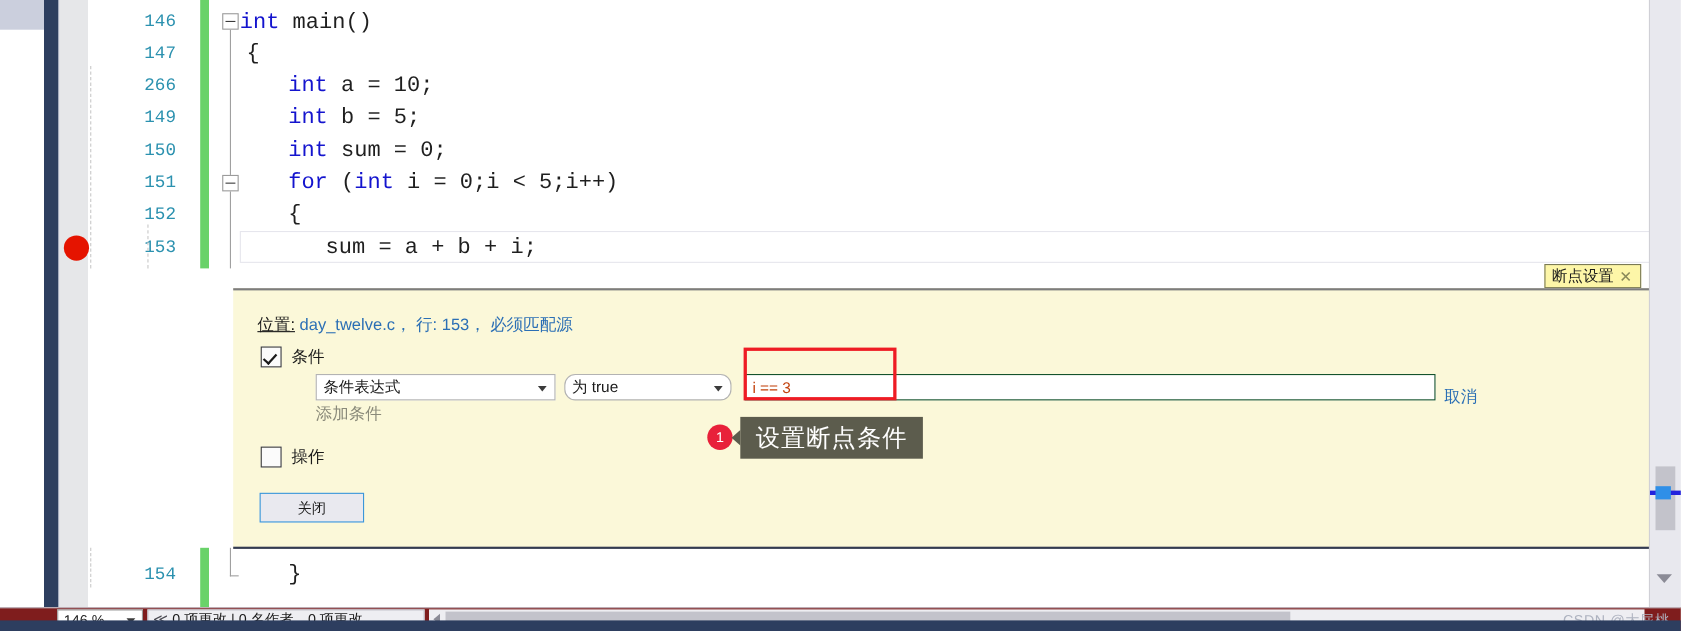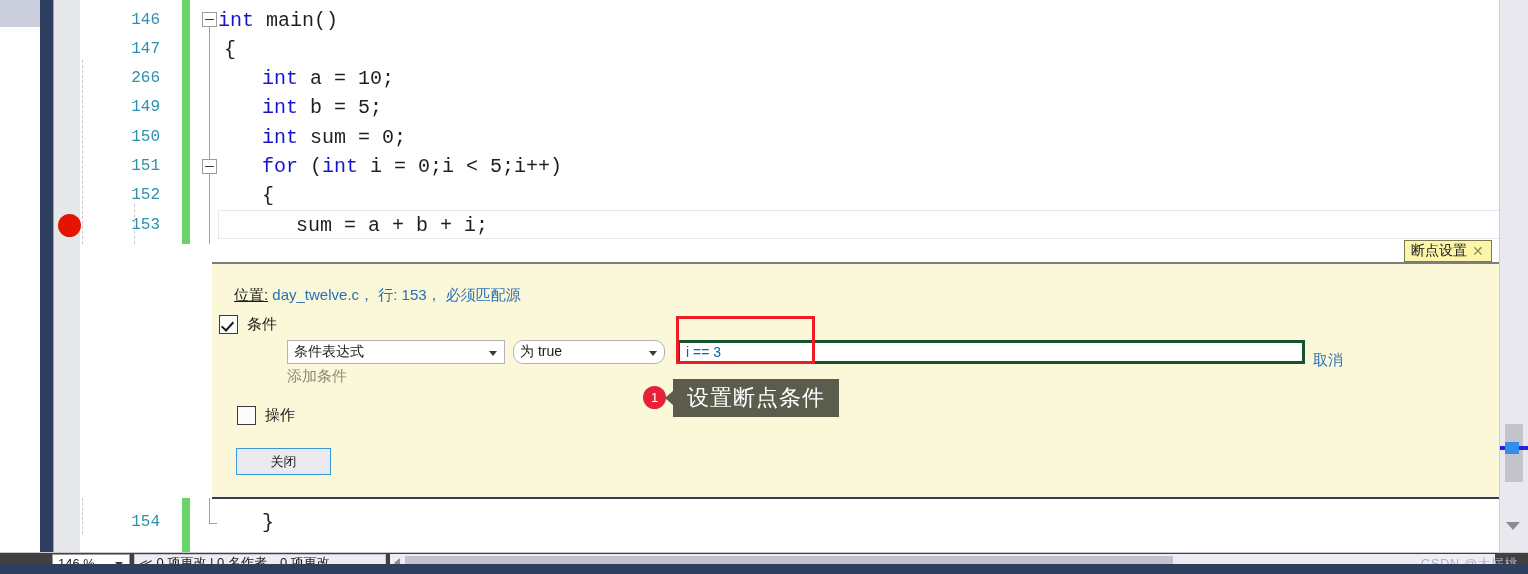--- a/index.html
+++ b/index.html
@@ -99,23 +99,23 @@
     position:absolute;height:24px;background:#ffffff;border:1px solid #b3b3b3;
     box-sizing:border-box;display:flex;align-items:center;
     font-size:14px;color:#1a1a1a;padding-left:6px;
   }
   .sel .arrow{
     position:absolute;right:7px;top:10px;width:0;height:0;
     border-left:4px solid transparent;border-right:4px solid transparent;
     border-top:5px solid #3b3b3b;
   }
   .txtin{
-    position:absolute;height:24px;background:#ffffff;border:3px solid #14532d;
+    position:absolute;height:24px;background:#ffffff;border:1px solid #14532d;
     box-sizing:border-box;display:flex;align-items:center;
-    font-size:14px;color:#0369a1;padding-left:6px;
+    font-size:14px;color:#c2410c;padding-left:6px;
   }
   .cancel-link{position:absolute;font-size:15px;color:#2b6fb5;}
   .addcond{position:absolute;font-size:15px;color:#8a8a7a;}
 
   .redbox{
     position:absolute;border:3px solid #ee1c24;box-sizing:border-box;
     background:transparent;pointer-events:none;
   }
 
   .tooltip{
@@ -148,21 +148,21 @@
   .vmark{position:absolute;right:0;width:28px;height:4px;background:#2222dd;}
   .vmark-box{position:absolute;right:9px;width:14px;height:12px;background:#2f8fe8;}
   .vscroll-down{
     position:absolute;right:8px;width:0;height:0;
     border-left:7px solid transparent;border-right:7px solid transparent;
     border-top:8px solid #8b8b96;
   }
   .vscroll-sep{position:absolute;right:28px;top:0;width:1px;height:552px;background:#d0d0d6;}
 
   
-  .status{position:absolute;left:0;bottom:0;width:1528px;height:22px;background:#404040;}
+  .status{position:absolute;left:0;bottom:0;width:1528px;height:22px;background:#7f1d1d;}
   .status-top{position:absolute;left:0;top:0;width:1528px;height:1px;background:#c8c8d0;}
   .navy-strip{position:absolute;left:0;bottom:0;width:1528px;height:10px;background:#2d3e5f;}
 
   .zoombox{
     position:absolute;left:52px;top:2px;width:78px;height:18px;
     background:#ffffff;border:1px solid #9b9b9b;box-sizing:border-box;
     display:flex;align-items:center;font-size:13px;color:#1a1a1a;padding-left:5px;
   }
   .zoombox .arrow{
     position:absolute;right:6px;top:7px;width:0;height:0;
@@ -253,21 +253,21 @@
 
   <div class="bp-panel" style="left:212px;top:262px;width:1288px;height:237px;">
 
     <div class="loc-row" style="left:22px;top:22px;">
       <span class="loc-label">位置:</span>
       <span class="loc-link">day_twelve.c，</span>
       <span class="loc-plain">行: 153，</span>
       <span class="loc-plain">必须匹配源</span>
     </div>
 
-    <div class="cb-wrap" style="left:7px;top:51px;">
+    <div class="cb-wrap" style="left:25px;top:51px;">
       <span class="cb checked"></span>
       <span class="cb-label">条件</span>
     </div>
 
     <div class="sel" style="left:75px;top:76px;width:218px;">
       <span>条件表达式</span>
       <span class="arrow"></span>
     </div>
 
     <div class="sel" style="left:301px;top:76px;width:152px;border-radius:10px;">

